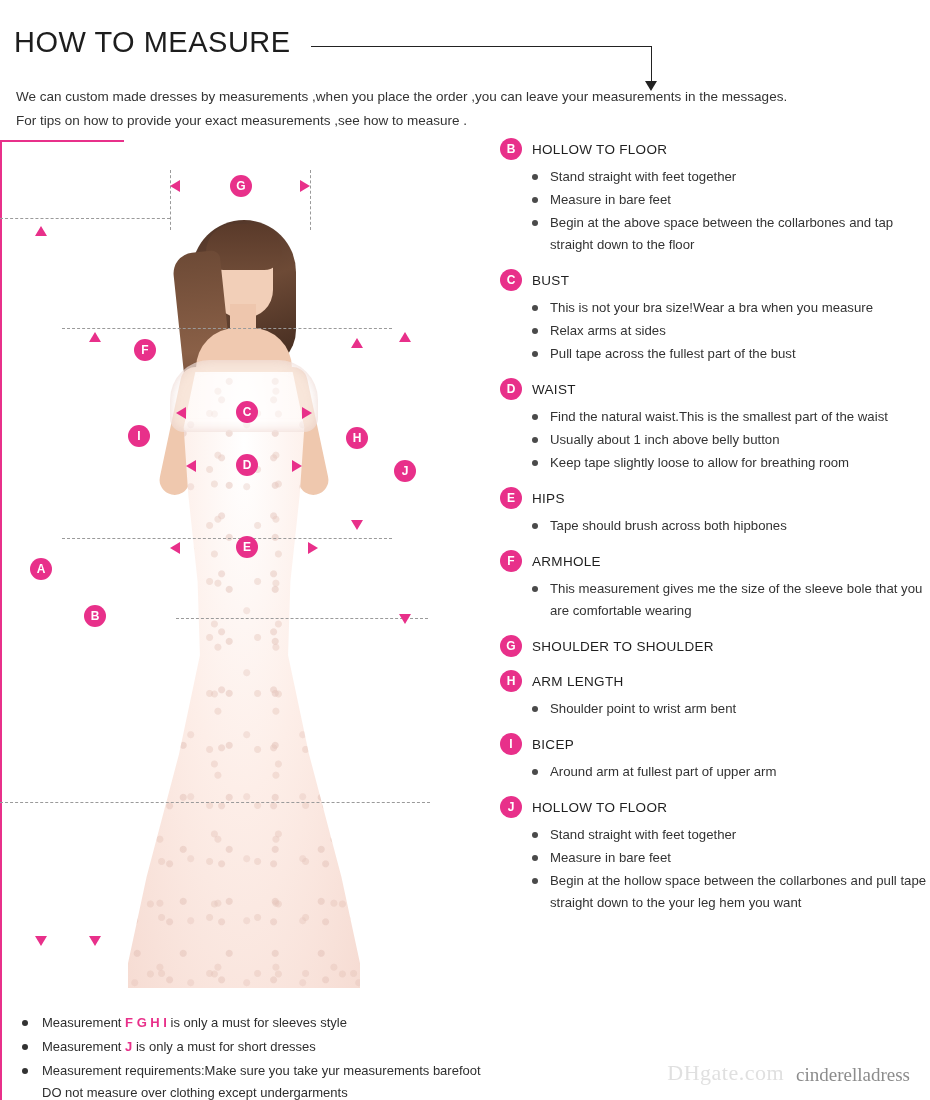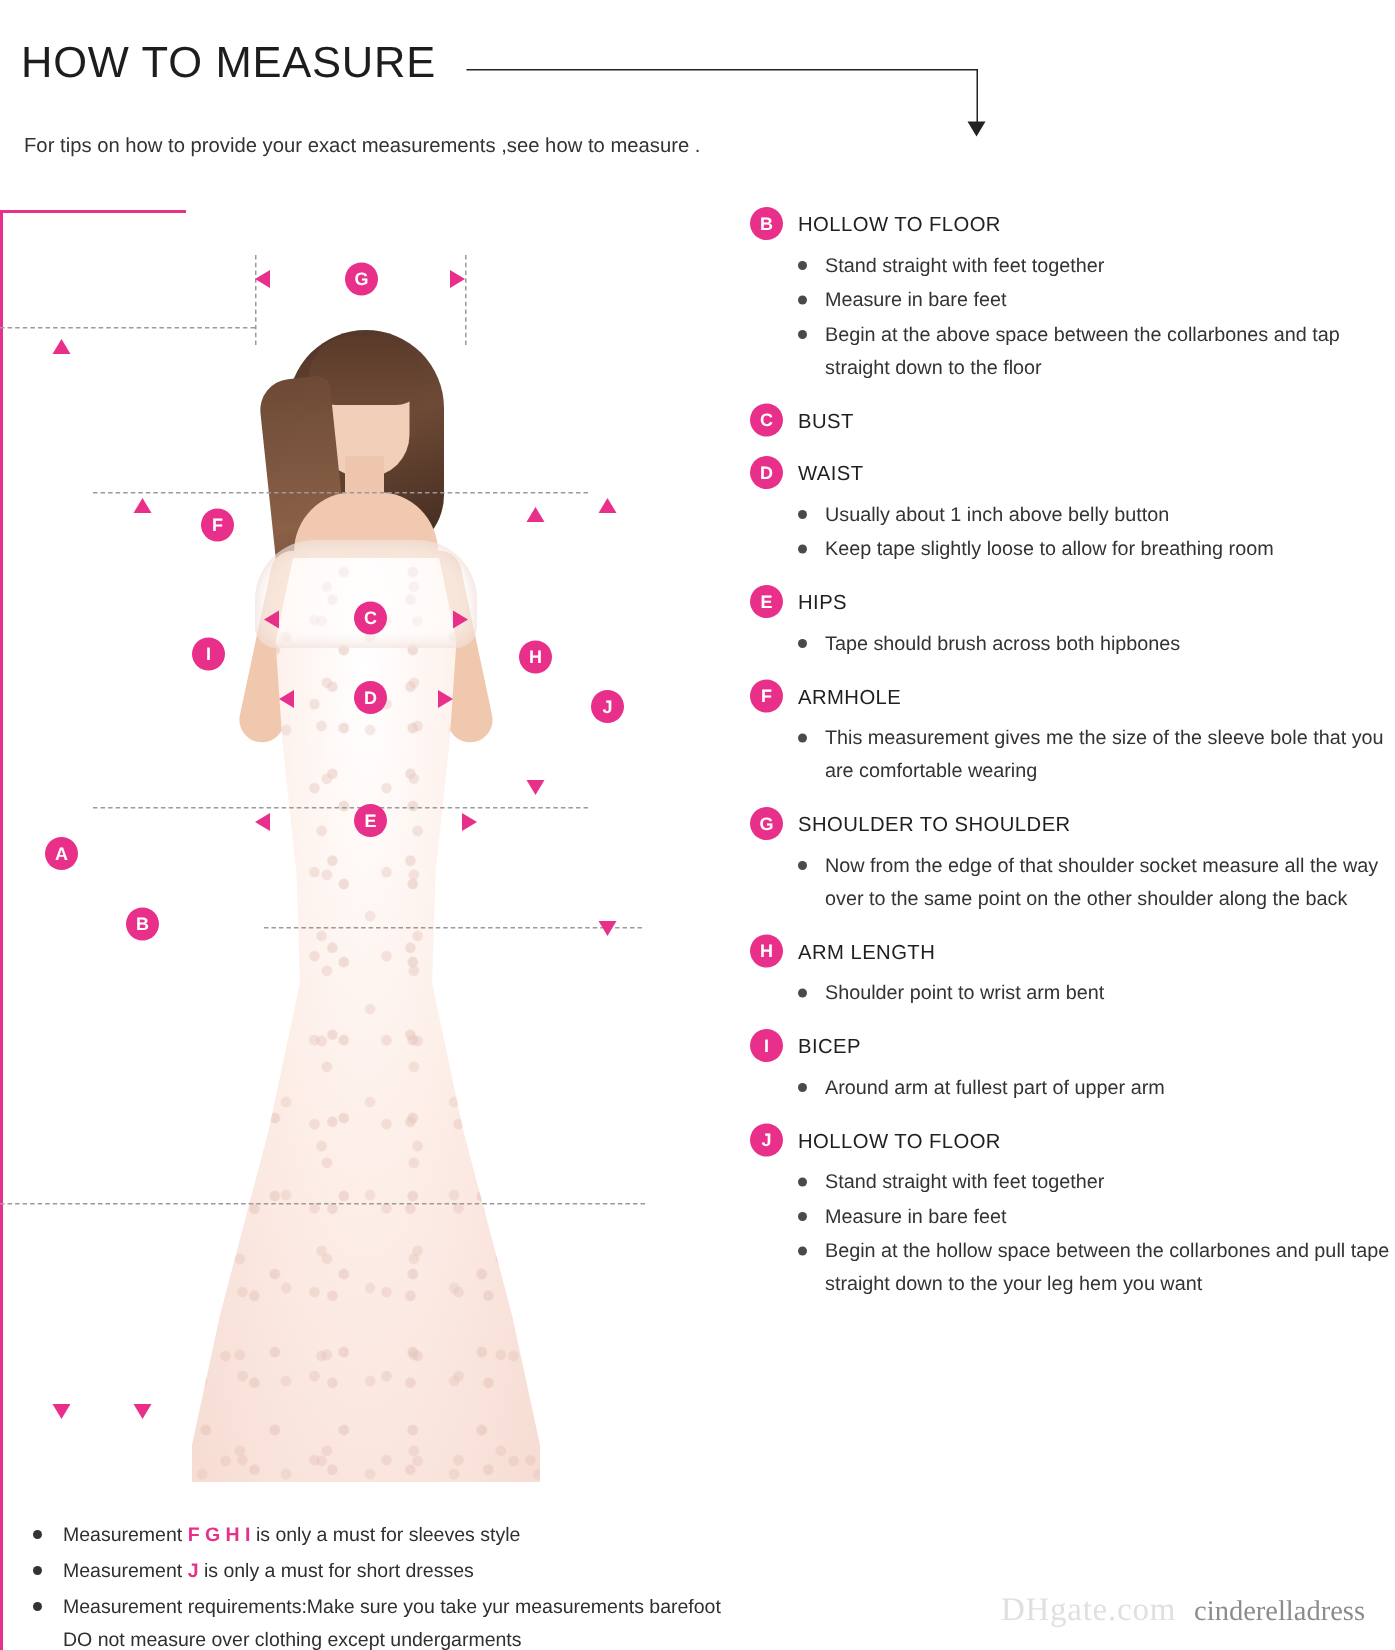--- a/index.html
+++ b/index.html
@@ -309,20 +309,21 @@
 <body>
 
 <div class="header">
   <div class="title">HOW TO MEASURE</div>
   <div class="title-rule"></div>
   <div class="title-rule-v"></div>
   <div class="title-arrow"></div>
 </div>
 
 <div class="intro">
+  <div>We can custom made dresses by measurements ,when you place the order ,you can leave your measurements in the messages.</div>
   <div>For tips on how to provide your exact measurements ,see how to measure .</div>
 </div>
 
 <div class="figure">
 
   <div class="dress-wrap">
     <div class="hair-back"></div>
     <div class="face"></div>
     <div class="hair-front"></div>
     <div class="hair-side"></div>
@@ -396,28 +397,34 @@
       <li>Measure in bare feet</li>
       <li>Begin at the above space between the  collarbones and tap straight down to the floor</li>
     </ul>
   </div>
 
   <div class="item">
     <div class="item-head">
       <span class="item-badge">C</span>
       <span class="item-title">BUST</span>
     </div>
+    <ul class="bullets">
+      <li>This is not your bra size!Wear a bra when you measure</li>
+      <li>Relax arms at sides</li>
+      <li>Pull tape across the fullest part of the bust</li>
+    </ul>
   </div>
 
   <div class="item">
     <div class="item-head">
       <span class="item-badge">D</span>
       <span class="item-title">WAIST</span>
     </div>
     <ul class="bullets">
+      <li>Find the natural waist.This is the smallest part of the waist</li>
       <li>Usually about 1 inch above belly button</li>
       <li>Keep tape slightly loose to allow for breathing room</li>
     </ul>
   </div>
 
   <div class="item">
     <div class="item-head">
       <span class="item-badge">E</span>
       <span class="item-title">HIPS</span>
     </div>
@@ -434,23 +441,20 @@
     <ul class="bullets">
       <li>This measurement gives me the size of the sleeve bole that you are comfortable wearing</li>
     </ul>
   </div>
 
   <div class="item">
     <div class="item-head">
       <span class="item-badge">G</span>
       <span class="item-title">SHOULDER TO SHOULDER</span>
     </div>
-    <ul class="bullets">
-      <li>Now from the edge of that shoulder socket measure all the way over to the same point on the other shoulder along the back</li>
-    </ul>
   </div>
 
   <div class="item">
     <div class="item-head">
       <span class="item-badge">H</span>
       <span class="item-title">ARM LENGTH</span>
     </div>
     <ul class="bullets">
       <li>Shoulder point to wrist arm bent</li>
     </ul>

